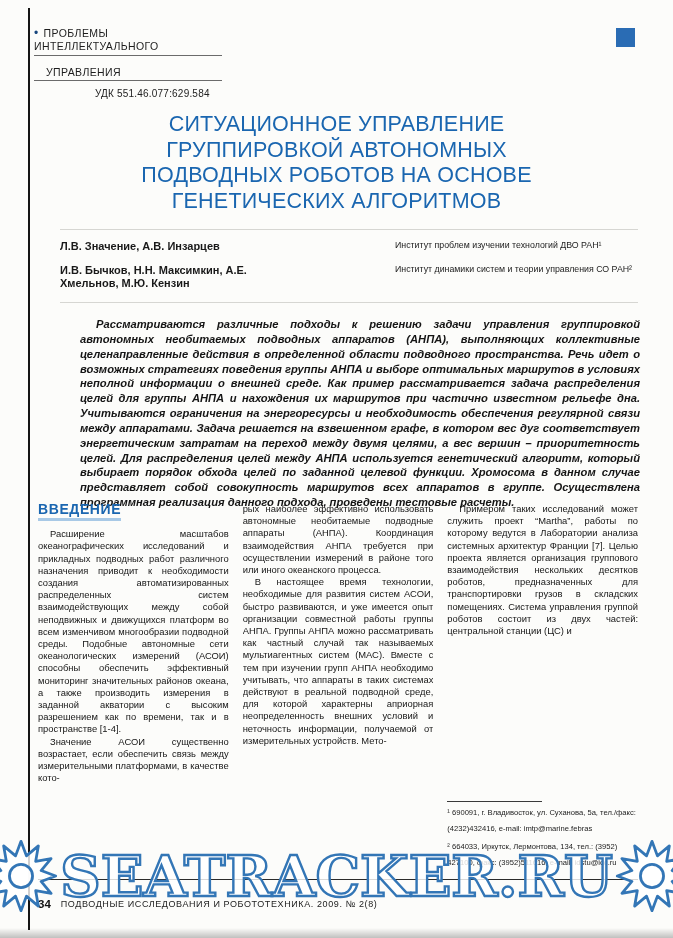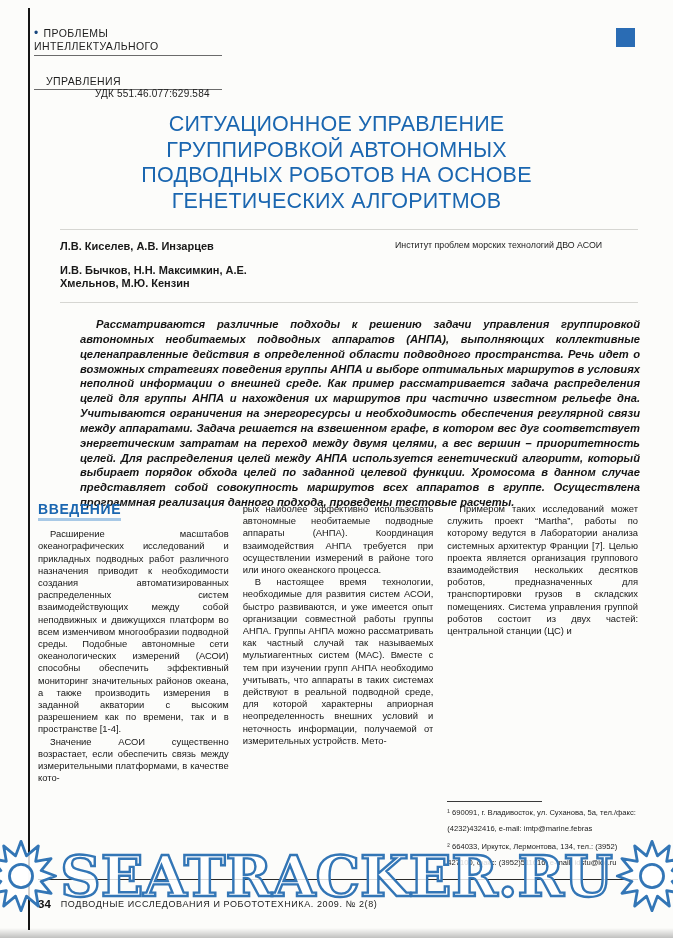--- a/index.html
+++ b/index.html
@@ -4,21 +4,21 @@
 <style>
   html,body { margin:0; padding:0; }
   .page {
     position:relative; width:673px; height:938px;
     background:#fcfcfa; overflow:hidden;
     font-family:"Liberation Sans", sans-serif; color:#1a1a1a;
   }
   .left-rule { position:absolute; left:28px; top:8px; height:922px; width:2px; background:#151515; }
 
   .header { position:absolute; left:34px; top:26px; width:188px; font-size:10.5px; letter-spacing:0.4px; color:#1d1d1d; }
-  .header .hline { border-bottom:1px solid #6b6b6b; padding-bottom:2.5px; margin-bottom:19px; }
+  .header .hline { border-bottom:1px solid #6b6b6b; padding-bottom:2.5px; margin-bottom:10px; }
   .header .bullet { color:#17467d; margin-right:5px; font-size:12px; }
   .header .l2 { padding-left:12px; }
 
   .corner-square { position:absolute; left:616px; top:28px; width:19px; height:19px; background:#2a6cb4; }
 
   .udc { position:absolute; left:95px; top:88px; font-size:10px; letter-spacing:0.2px; color:#222; }
 
   .title { position:absolute; left:60px; width:553px; top:112px; text-align:center;
     color:#1a66b0; font-weight:400; font-size:21.5px; line-height:25.5px; letter-spacing:0.2px; }
 
@@ -79,23 +79,24 @@
   <div class="udc">УДК 551.46.077:629.584</div>
 
   <div class="title">
     <div>СИТУАЦИОННОЕ УПРАВЛЕНИЕ</div>
     <div>ГРУППИРОВКОЙ АВТОНОМНЫХ</div>
     <div>ПОДВОДНЫХ РОБОТОВ НА ОСНОВЕ</div>
     <div>ГЕНЕТИЧЕСКИХ АЛГОРИТМОВ</div>
   </div>
 
   <div class="authors">
-    <div class="names">Л.В. Киселев, А.В. Инзарцев</div>
-    <div class="aff">Институт проблем морских технологий ДВО АСОИ</div>
+    <div class="names">Л.В. Значение, А.В. Инзарцев</div>
+    <div class="aff">Институт проблем изучении технологий ДВО РАН¹</div>
     <div class="names">И.В. Бычков, Н.Н. Максимкин, А.Е. Хмельнов, М.Ю. Кензин</div>
+    <div class="aff">Институт динамики систем и теории управления СО РАН²</div>
   </div>
 
   <div class="abstract">Рассматриваются различные подходы к решению задачи управления группировкой автономных необитаемых подводных аппаратов (АНПА), выполняющих коллективные целенаправленные действия в определенной области подводного пространства. Речь идет о возможных стратегиях поведения группы АНПА и выборе оптимальных маршрутов в условиях неполной информации о внешней среде. Как пример рассматривается задача распределения целей для группы АНПА и нахождения их маршрутов при частично известном рельефе дна. Учитываются ограничения на энергоресурсы и необходимость обеспечения регулярной связи между аппаратами. Задача решается на взвешенном графе, в котором вес дуг соответствует энергетическим затратам на переход между двумя целями, а вес вершин – приоритетность целей. Для распределения целей между АНПА используется генетический алгоритм, который выбирает порядок обхода целей по заданной целевой функции. Хромосома в данном случае представляет собой совокупность маршрутов всех аппаратов в группе. Осуществлена программная реализация данного подхода, проведены тестовые расчеты.</div>
 
   <div class="columns">
     <div class="col">
       <div><span class="intro-heading">ВВЕДЕНИЕ</span></div>
       <p>Расширение масштабов океанографических исследований и прикладных подводных работ различного назначения приводит к необходимости создания автоматизированных распределенных систем взаимодействующих между собой неподвижных и движущихся платформ во всем изменчивом многообразии подводной среды. Подобные автономные сети океанологических измерений (АСОИ) способны обеспечить эффективный мониторинг значительных районов океана, а также производить измерения в заданной акватории с высоким разрешением как по времени, так и в пространстве [1-4].</p>
       <p>Значение АСОИ существенно возрастает, если обеспечить связь между измерительными платформами, в качестве кото-</p>
     </div>

